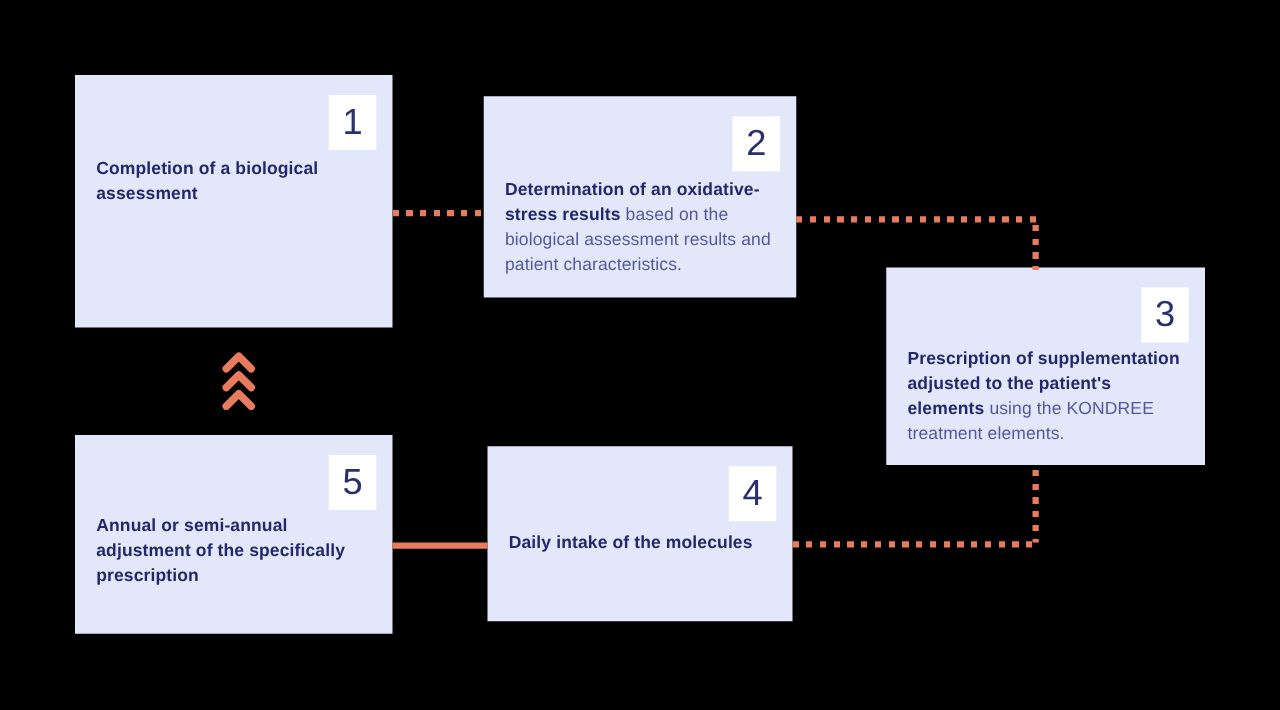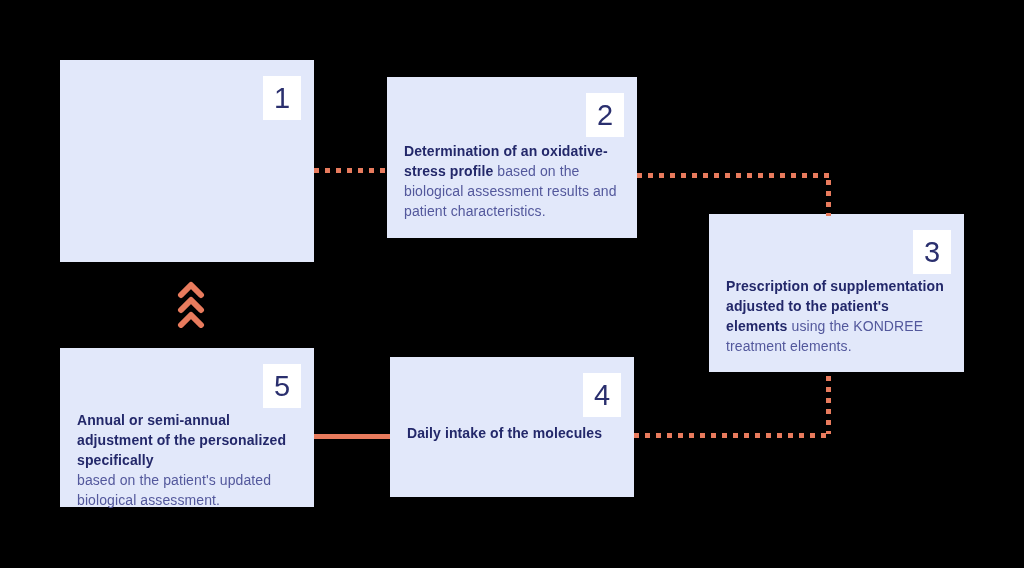--- a/index.html
+++ b/index.html
@@ -71,49 +71,49 @@
 </style>
 </head>
 <body>
 
 <div class="canvas">
 
   <section class="card card-1 block-title">
     <div class="badge">
       <span>1</span>
     </div>
-    <p> </p>
+    <p><strong>Completion of a biological assessment</strong> </p>
   </section>
 
   <section class="card card-2">
     <div class="badge">
       <span>2</span>
     </div>
-    <p><strong>Determination of an oxidative-stress profile</strong> <span>based on the biological assessment results and patient characteristics.</span></p>
+    <p><strong>Determination of an oxidative-stress results</strong> <span>based on the biological assessment results and patient characteristics.</span></p>
   </section>
 
   <section class="card card-3">
     <div class="badge">
       <span>3</span>
     </div>
     <p><strong>Prescription of supplementation adjusted to the patient's elements</strong> <span>using the KONDREE treatment elements.</span></p>
   </section>
 
   <section class="card card-4 block-title">
     <div class="badge">
       <span>4</span>
     </div>
     <p><strong>Daily intake of the molecules</strong> </p>
   </section>
 
   <section class="card card-5 block-title">
     <div class="badge">
       <span>5</span>
     </div>
-    <p><strong>Annual or semi-annual adjustment of the personalized specifically</strong> <span>based on the patient's updated biological assessment.</span></p>
+    <p><strong>Annual or semi-annual adjustment of the specifically prescription</strong> </p>
   </section>
 
   <div class="dotted-h conn-1-2"></div>
   <div class="dotted-h conn-2-3a"></div>
   <div class="dotted-v conn-2-3b"></div>
   <div class="dotted-v conn-3-4a"></div>
   <div class="dotted-h conn-3-4b"></div>
   <div class="solid-h  conn-5-4"></div>
 
   <div class="loop-arrow">

